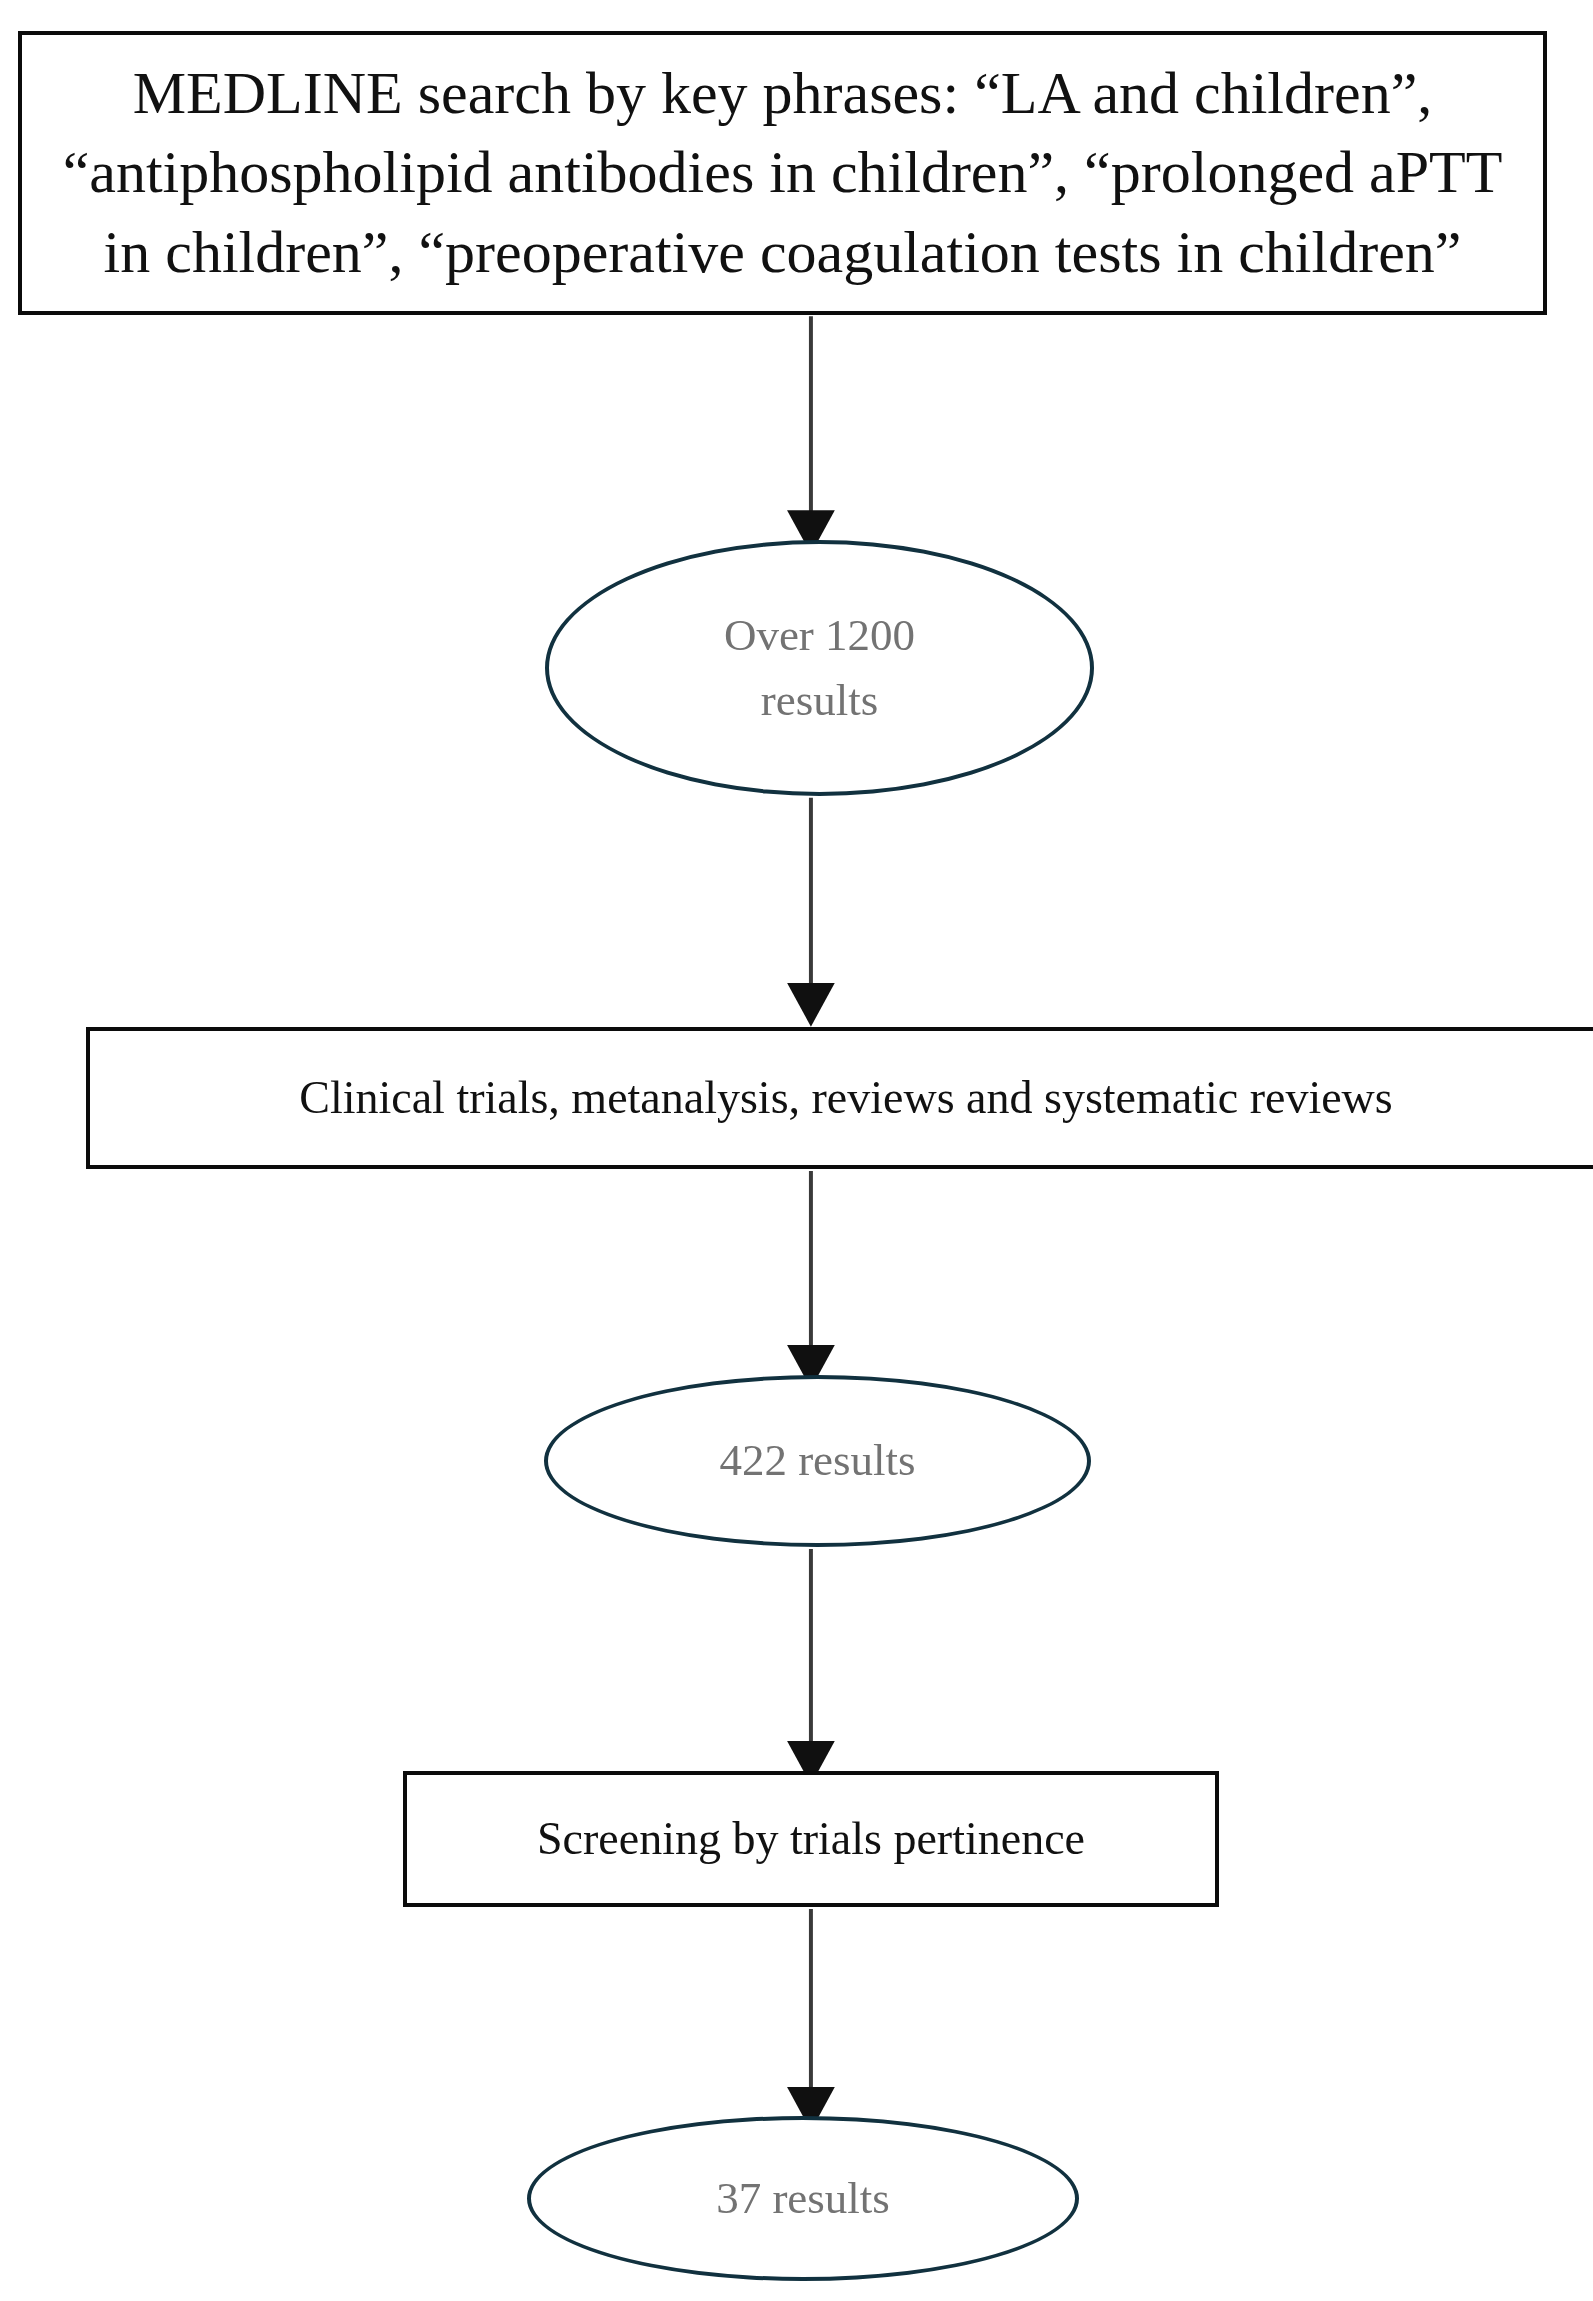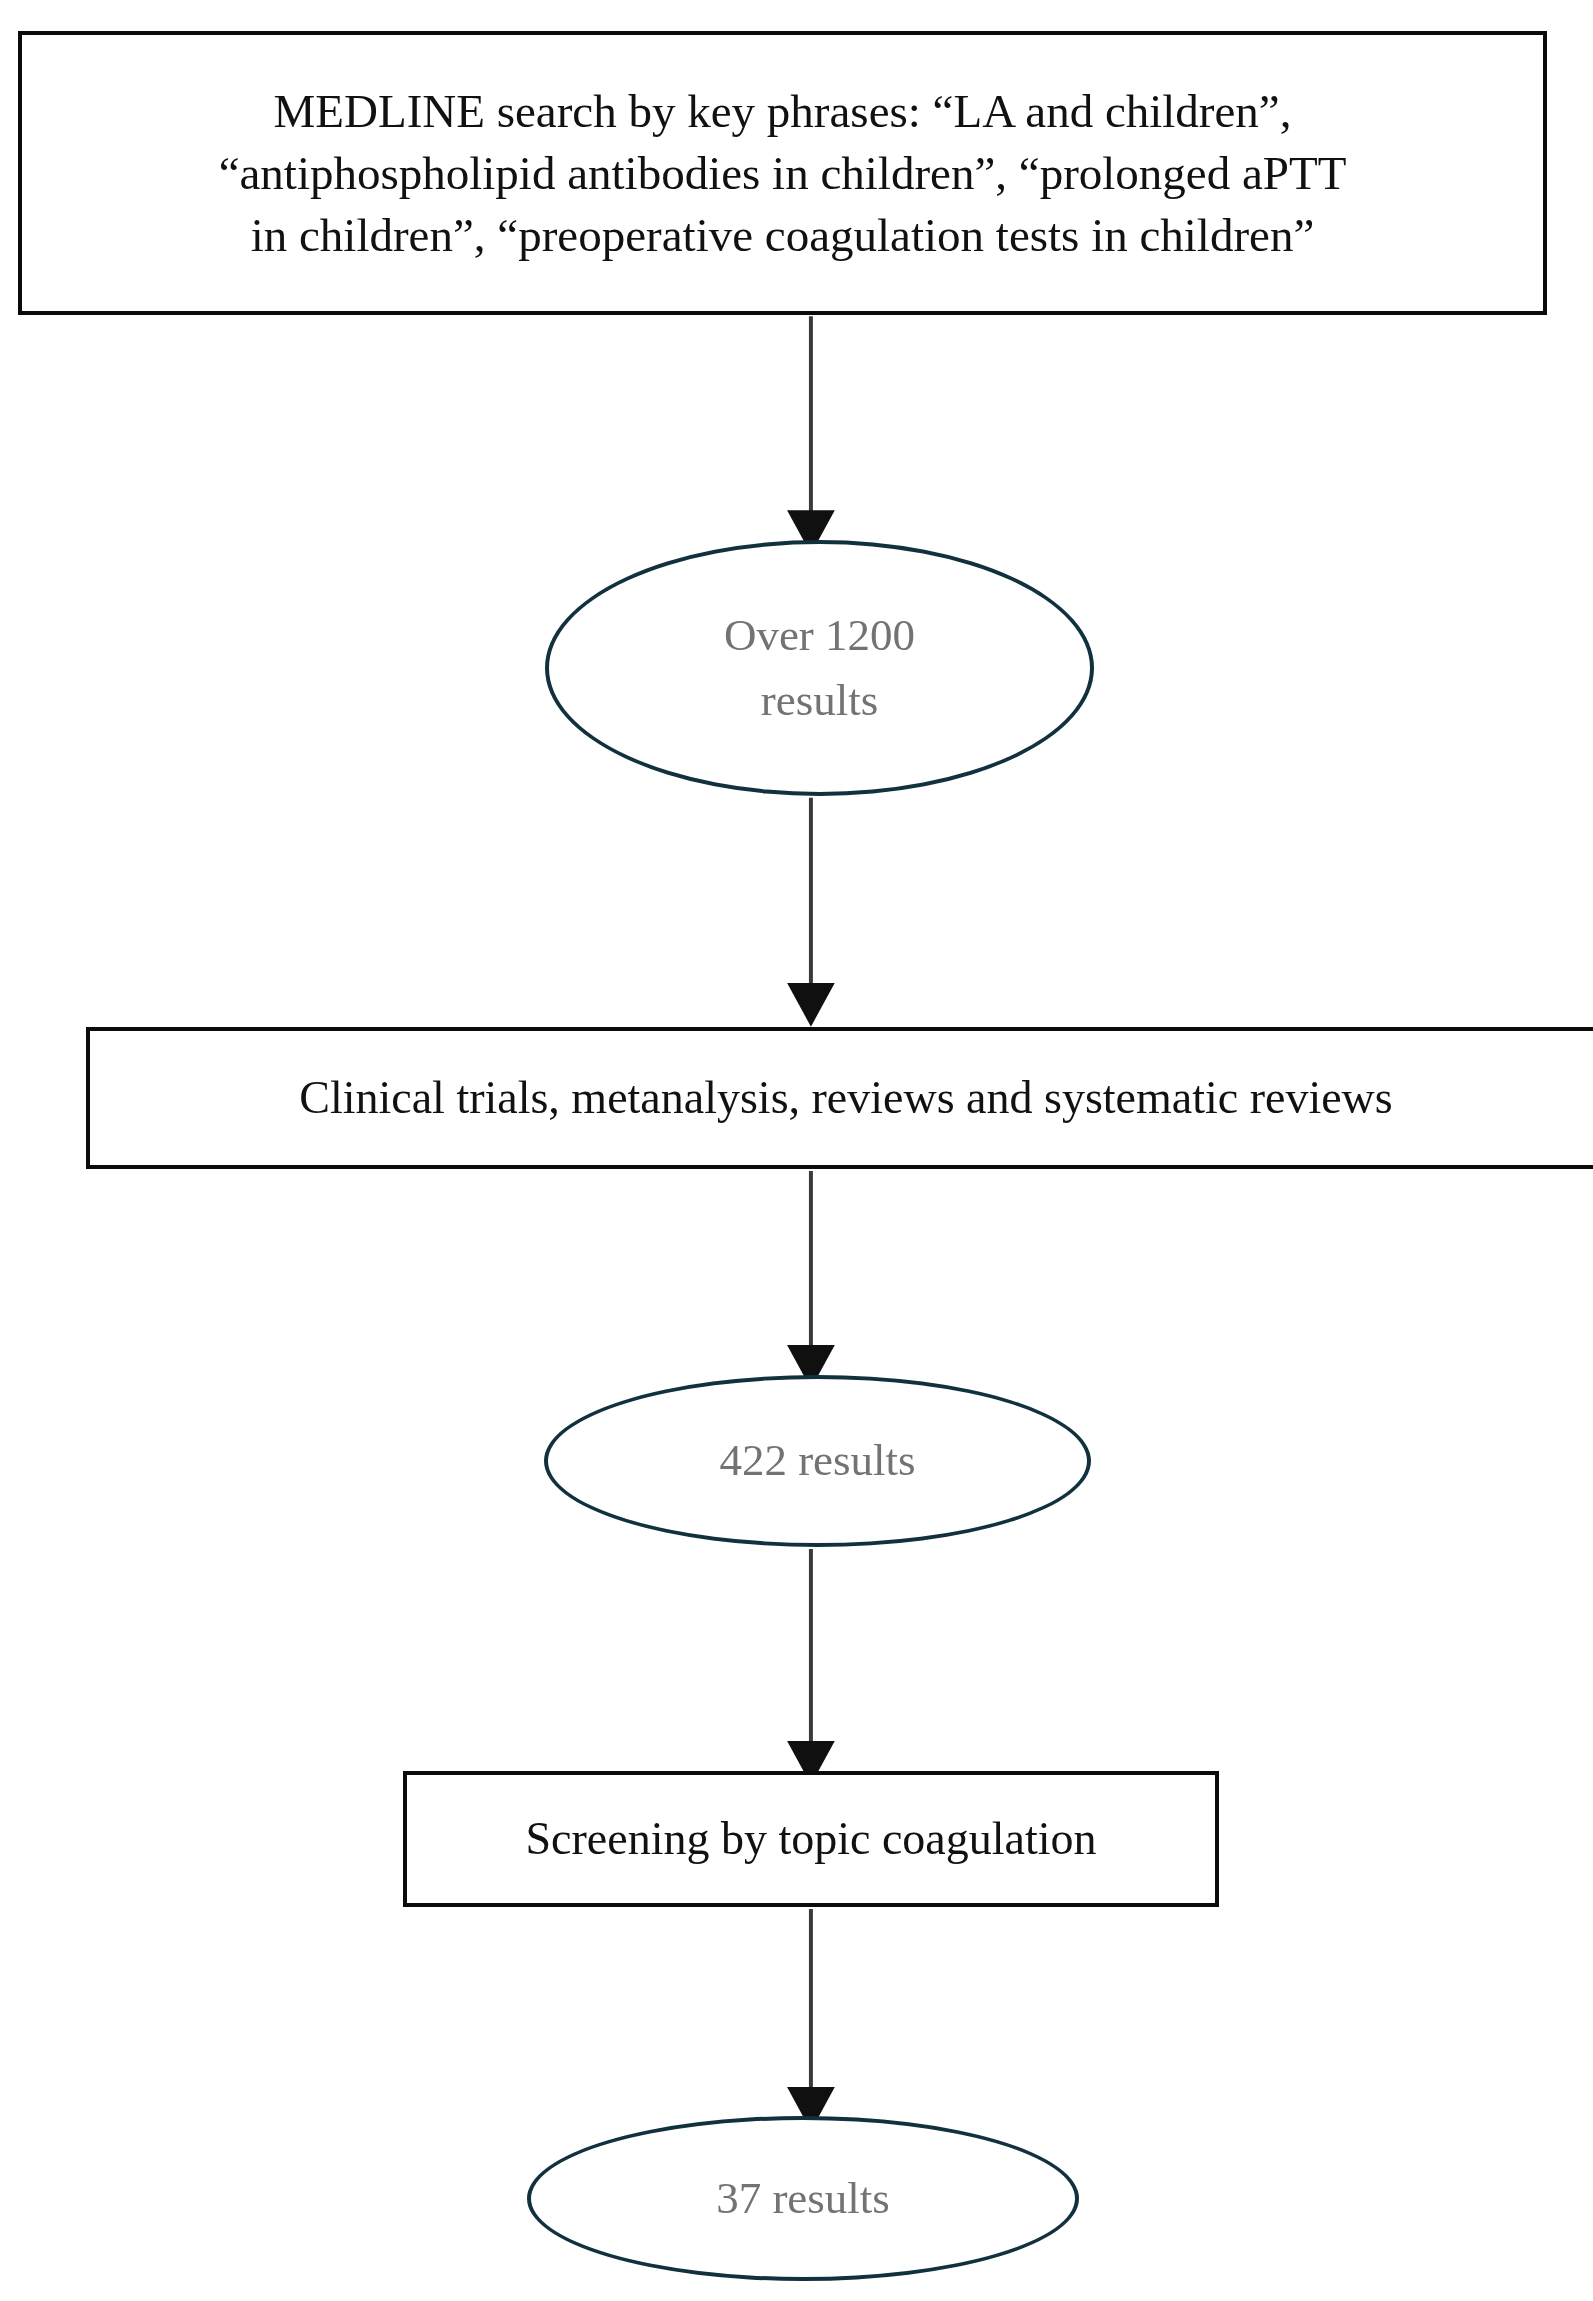--- a/index.html
+++ b/index.html
@@ -51,21 +51,21 @@
     white-space: pre-line;
   }
 
   #box-search {
     left: 18px;
     top: 31px;
     width: 1529px;
     height: 284px;
   }
   #box-search .node-text {
-    font-size: 47px;
+    font-size: 60px;
     line-height: 1.32;
   }
 
   #box-filters {
     left: 50px;
     top: 1027px;
     width: 1520px;
     height: 142px;
     margin-left: 36px;
   }
@@ -164,21 +164,21 @@
 
   <div class="node-box" id="box-filters">
     <span class="node-text">Clinical trials, metanalysis, reviews and systematic reviews</span>
   </div>
 
   <div class="node-ellipse" id="ellipse-422">
     <span class="node-text">422 results</span>
   </div>
 
   <div class="node-box" id="box-screening">
-    <span class="node-text">Screening by topic coagulation</span>
+    <span class="node-text">Screening by trials pertinence</span>
   </div>
 
   <div class="node-ellipse" id="ellipse-37">
     <span class="node-text">37 results</span>
   </div>
 
 </div>
 
 
 </body></html>

